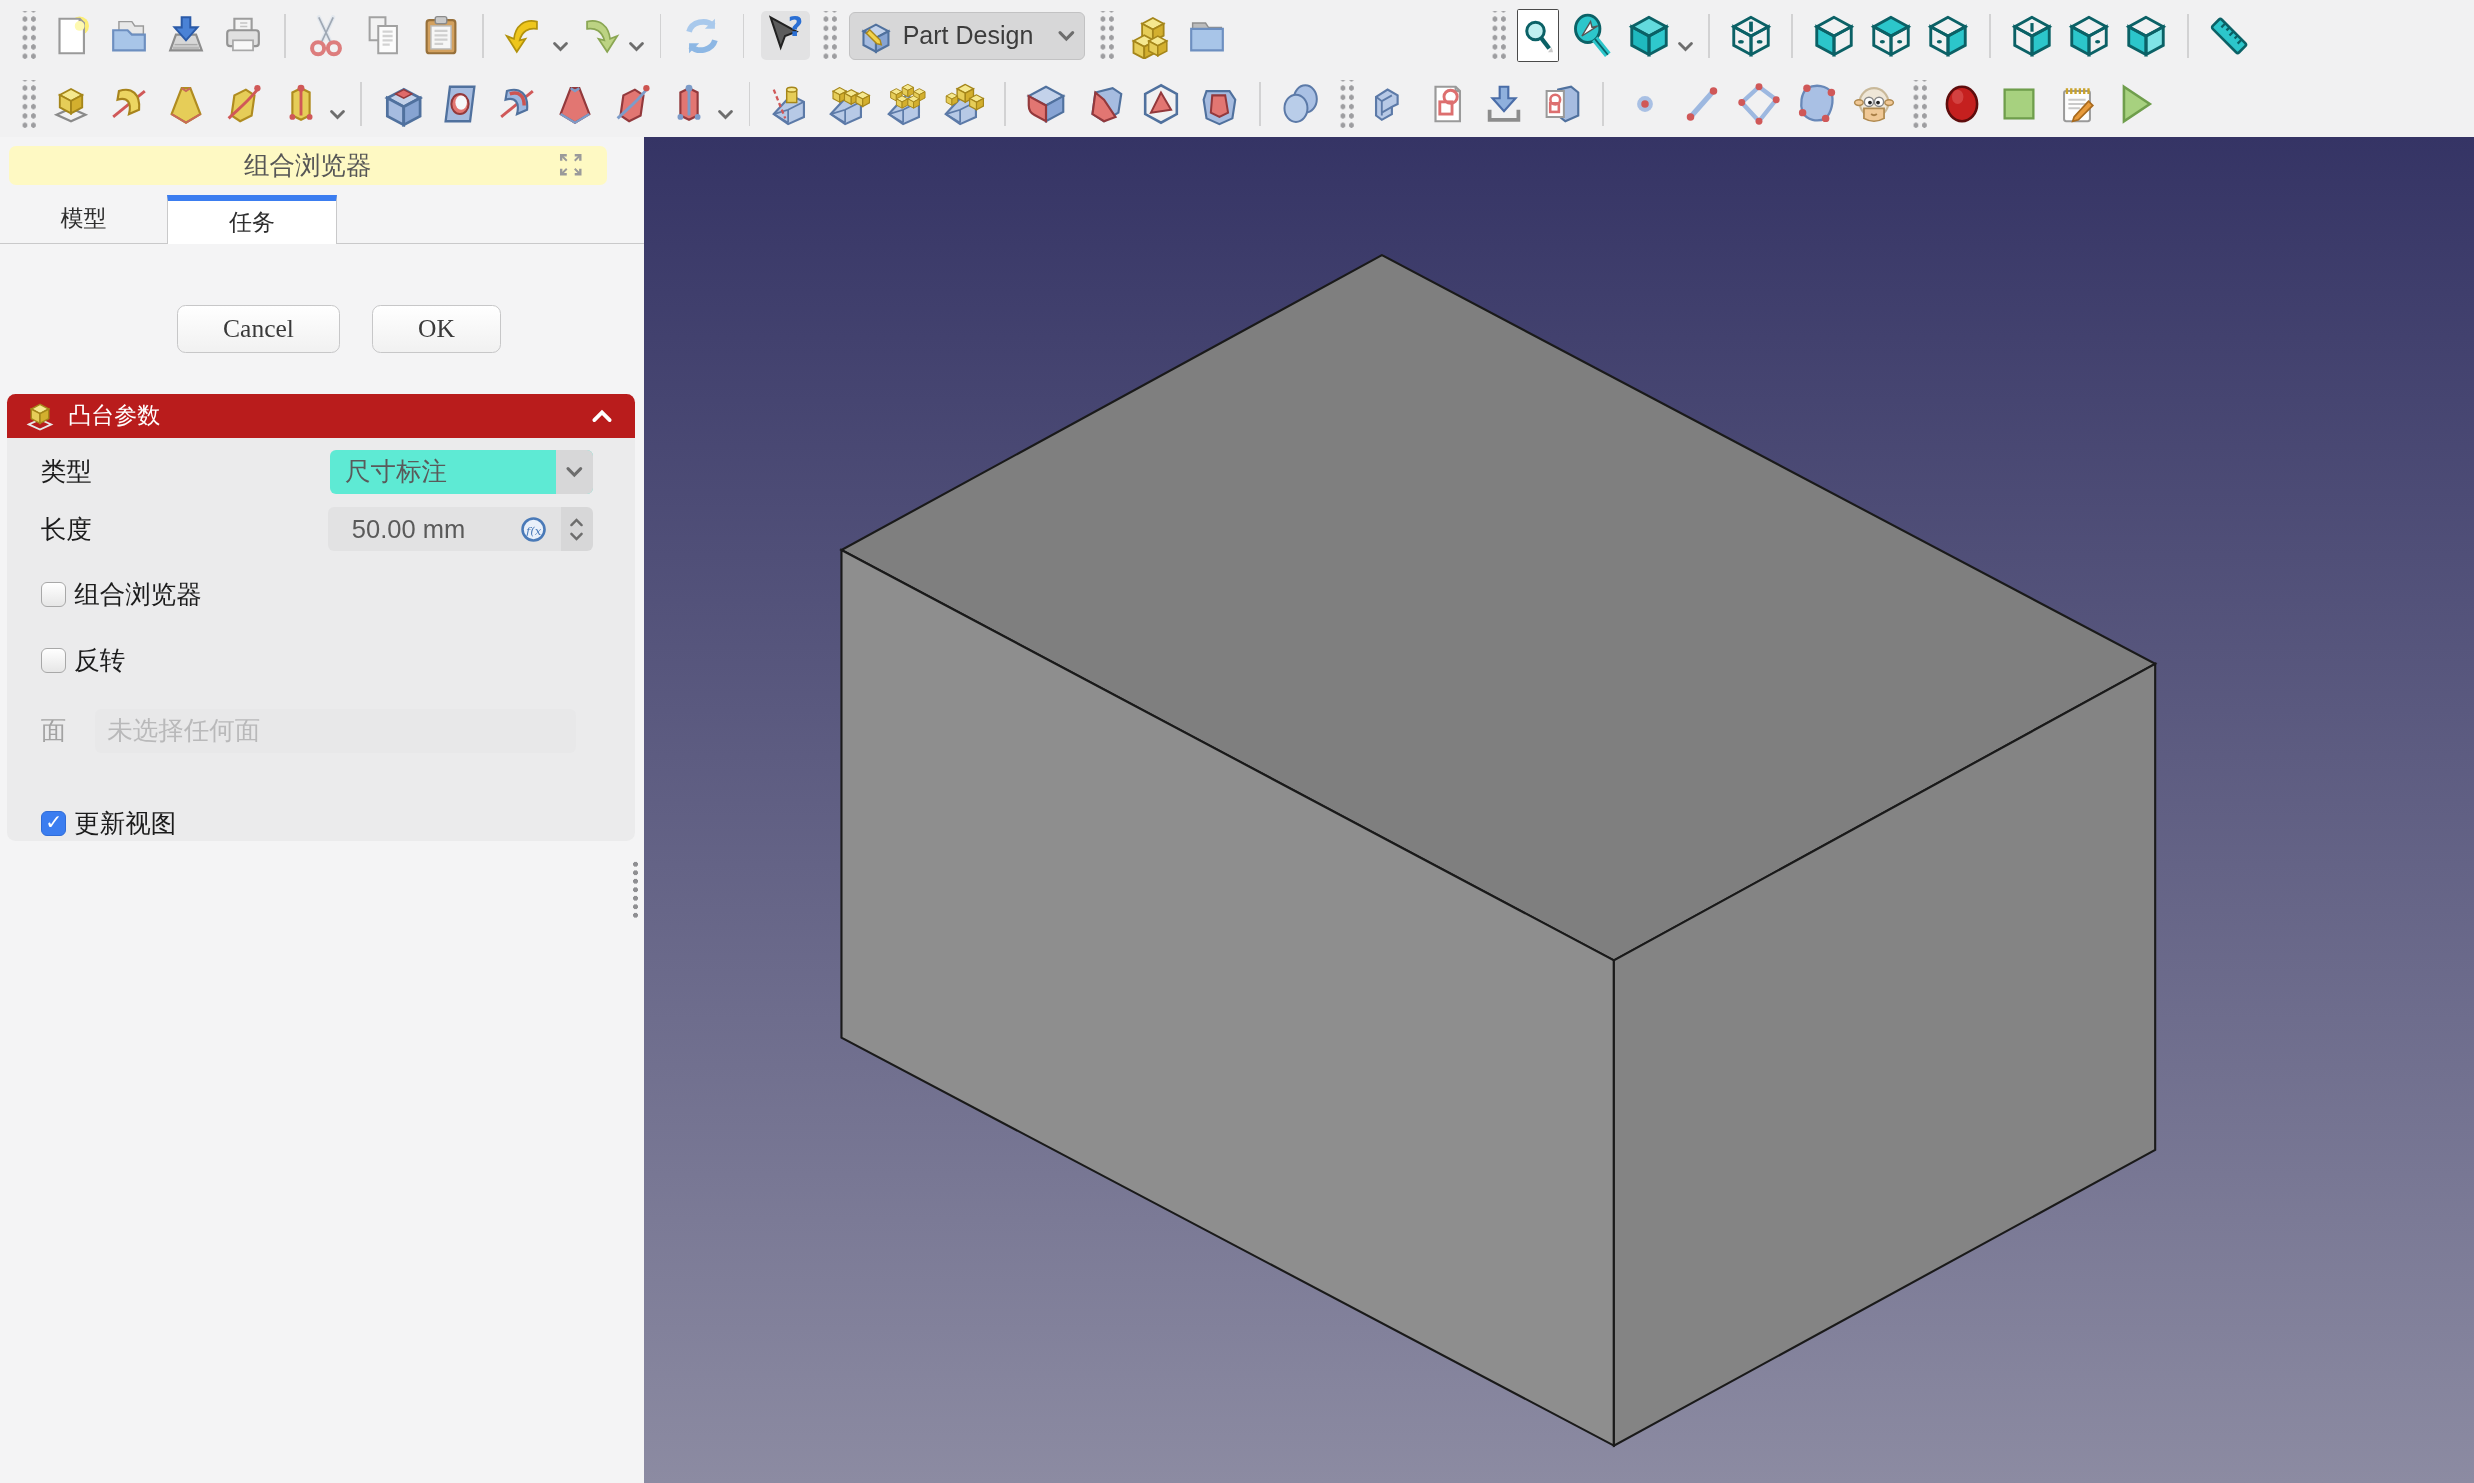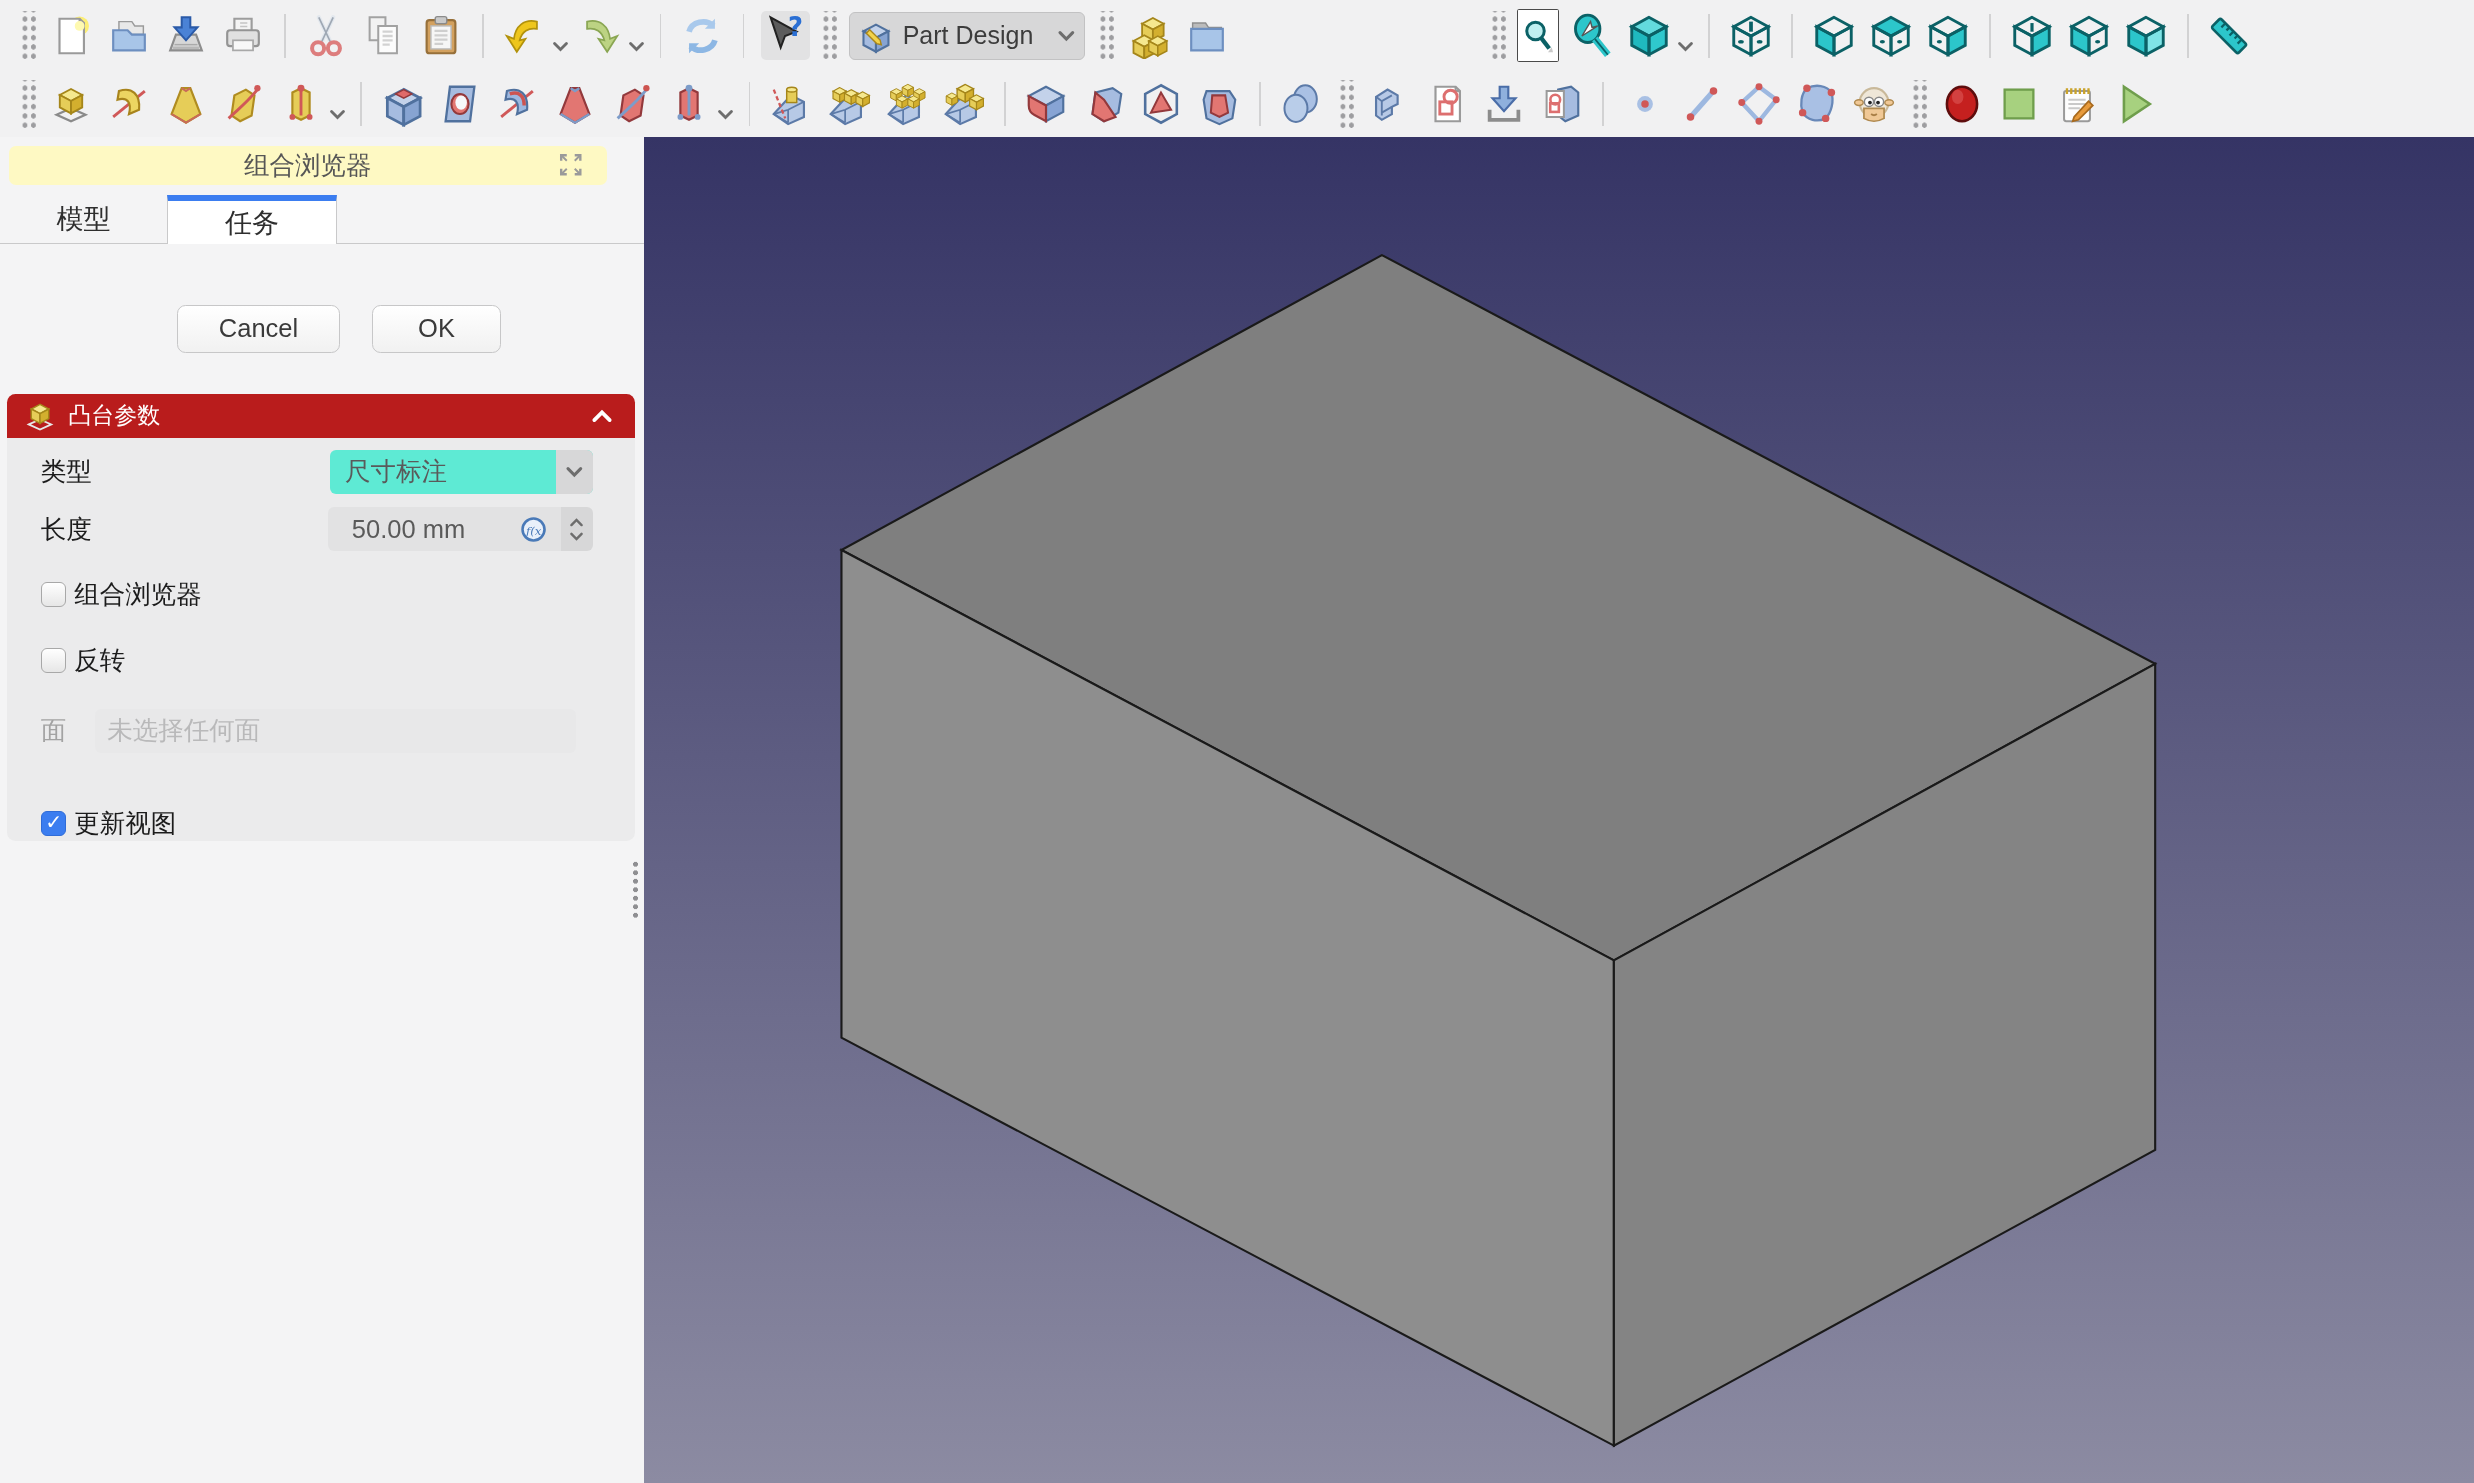--- a/index.html
+++ b/index.html
@@ -30,24 +30,24 @@
   .panel { width:644px; flex:none; background:#f4f4f5; position:relative; }
   .viewport { flex:1; position:relative; }
   .viewport svg { position:absolute; inset:0; }
 
   
   .panel-title { margin:8.5px 37px 0 8.5px; height:39px; background:#fef9c3; border-radius:6.8px;
     display:flex; align-items:center; justify-content:center; position:relative; }
   .panel-title .pt-text { font-size:25.5px; color:#565656; }
   .panel-title .float-ic { position:absolute; right:24px; top:6.8px; width:25.5px; height:25.5px; }
   .tabs { display:flex; margin-top:10.2px; height:49px; border-bottom:1.7px solid #c9c9ca; }
-  .tab { width:167px; display:flex; align-items:center; justify-content:center; font-size:27px; color:#2e2e2e; }
+  .tab { width:167px; display:flex; align-items:center; justify-content:center; font-size:23px; color:#2e2e2e; }
   .tab.active { width:170px; background:#fff; border-left:1.7px solid #c9c9ca; border-right:1.7px solid #c9c9ca;
     border-top:6.8px solid #3b7df0; margin-bottom:-1.7px;text-align:center; }
-  .btn-row { margin-top:61px; padding-left:177px; display:flex; gap:32px; }
+  .btn-row { margin-top:61px; padding-left:177px; display:flex; gap:32px;font-family:Liberation Serif, serif; }
   .btn { height:48px; border:1.7px solid #c7c7c8; border-radius:8.5px; background:linear-gradient(#ffffff,#f1f1f1);
     font-size:25.5px; color:#3a3a3a; display:flex; align-items:center; justify-content:center; }
   .btn.cancel { width:163px; }
   .btn.ok { width:129px; }
 
   .task-box { margin:41px 9.3px 0 6.8px; width:628px; height:447px; background:#ebebec; border-radius:8.5px; }
   .sec-header { height:44px; background:#b91c1c; border-radius:8.5px 8.5px 0 0; display:flex; align-items:center; padding:0 22px 0 15.3px; }
   .sec-header .sec-title { color:#ffffff; font-size:23px; margin-left:10.2px; }
   .sec-header .collapse { margin-left:auto; width:22px; height:15.3px; }
   .frow { display:flex; align-items:center; padding:0 42px 0 34px; }

